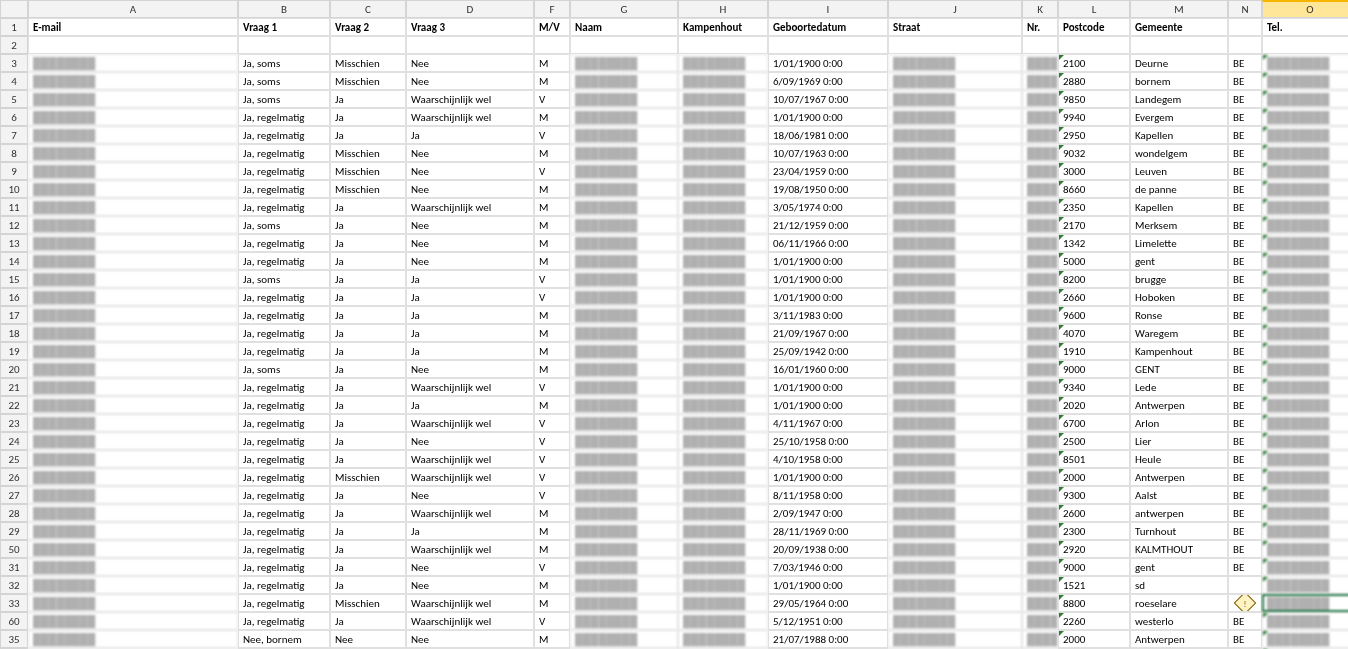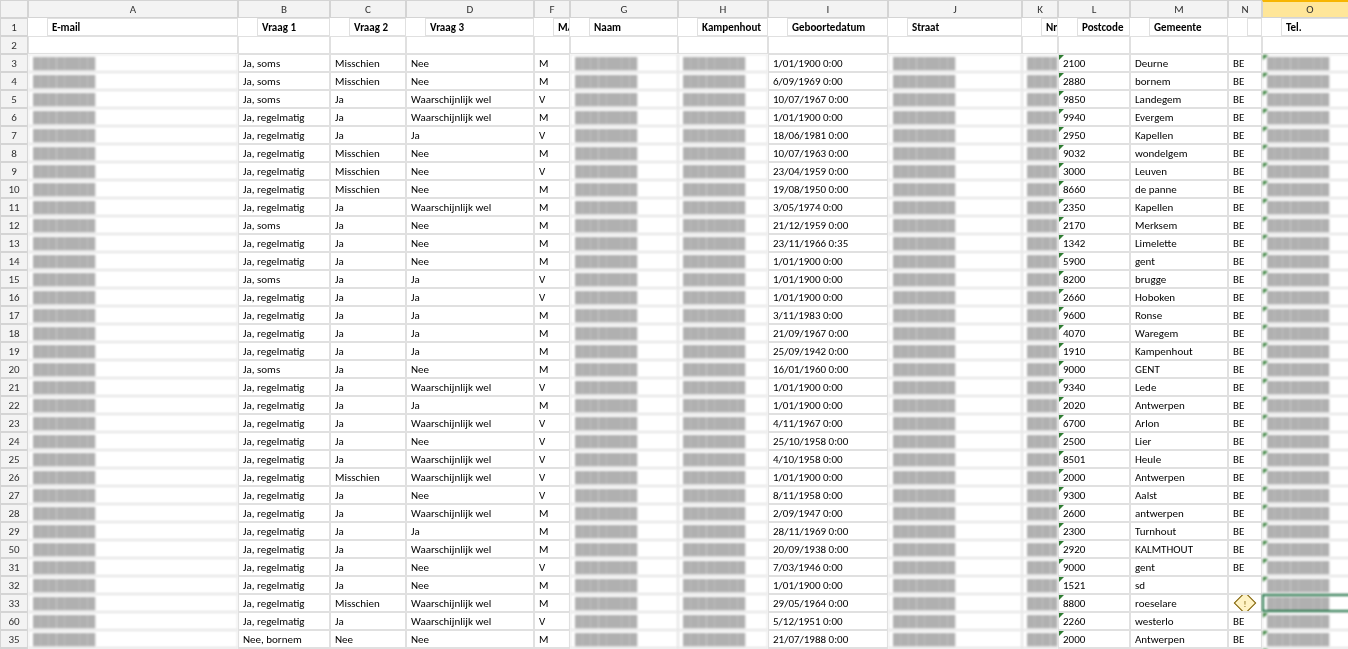--- a/index.html
+++ b/index.html
@@ -41,21 +41,20 @@
     padding: 0 4px;
     box-sizing: border-box;
     overflow: hidden;
     white-space: nowrap;
     display: flex;
     align-items: center;
     position: relative;
   }
   .hdrcell {
     font-weight: bold;
-    margin-left: 19px;
   }
   .blurred {
     color: #b0b0b0;
     filter: blur(1.2px);
   }
   .tri::before {
     content: '';
     position: absolute;
     top: 0;
     left: 0;
@@ -286,39 +285,39 @@
     <div class="cell">BE</div>
     <div class="cell blurred tri">████████</div>
     <div class="rowhdr">13</div>
     <div class="cell blurred">████████</div>
     <div class="cell">Ja, regelmatig</div>
     <div class="cell">Ja</div>
     <div class="cell">Nee</div>
     <div class="cell">M</div>
     <div class="cell blurred">████████</div>
     <div class="cell blurred">████████</div>
-    <div class="cell">23/11/1966 0:35</div>
+    <div class="cell">06/11/1966 0:00</div>
     <div class="cell blurred">████████</div>
     <div class="cell blurred">████████</div>
     <div class="cell tri">1342</div>
     <div class="cell">Limelette</div>
     <div class="cell">BE</div>
     <div class="cell blurred tri">████████</div>
     <div class="rowhdr">14</div>
     <div class="cell blurred">████████</div>
     <div class="cell">Ja, regelmatig</div>
     <div class="cell">Ja</div>
     <div class="cell">Nee</div>
     <div class="cell">M</div>
     <div class="cell blurred">████████</div>
     <div class="cell blurred">████████</div>
     <div class="cell">1/01/1900 0:00</div>
     <div class="cell blurred">████████</div>
     <div class="cell blurred">████████</div>
-    <div class="cell tri">5900</div>
+    <div class="cell tri">5000</div>
     <div class="cell">gent</div>
     <div class="cell">BE</div>
     <div class="cell blurred tri">████████</div>
     <div class="rowhdr">15</div>
     <div class="cell blurred">████████</div>
     <div class="cell">Ja, soms</div>
     <div class="cell">Ja</div>
     <div class="cell">Ja</div>
     <div class="cell">V</div>
     <div class="cell blurred">████████</div>

